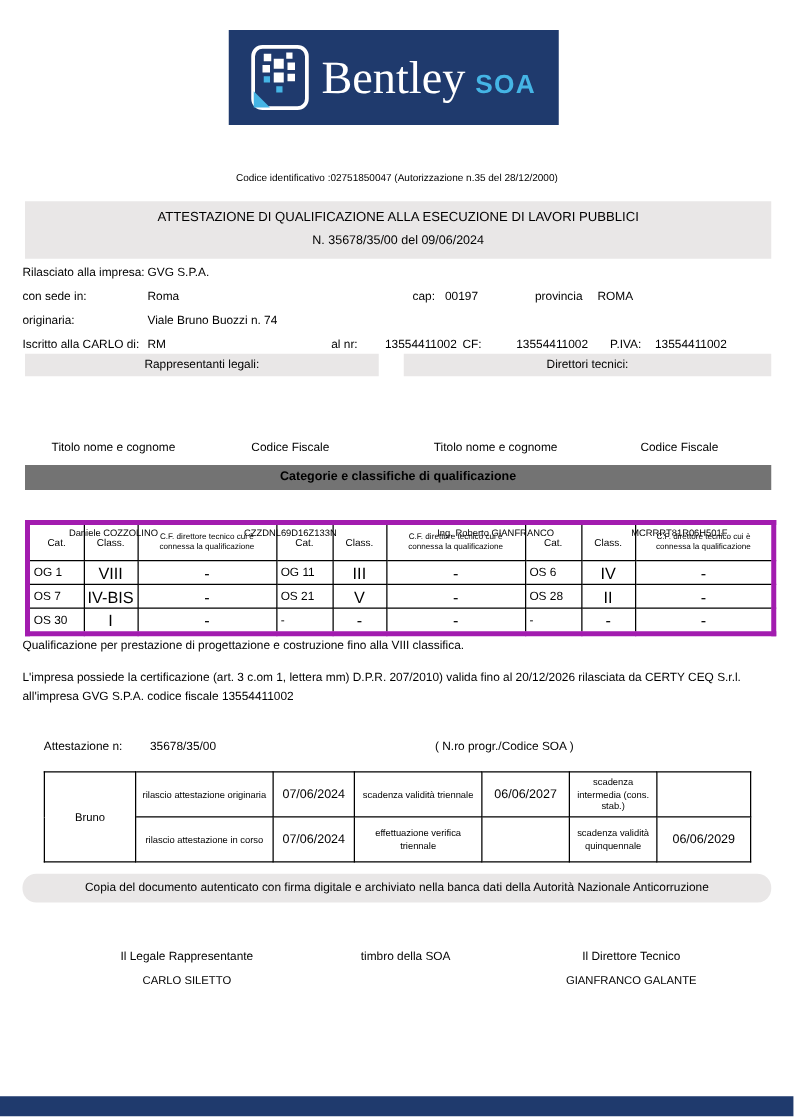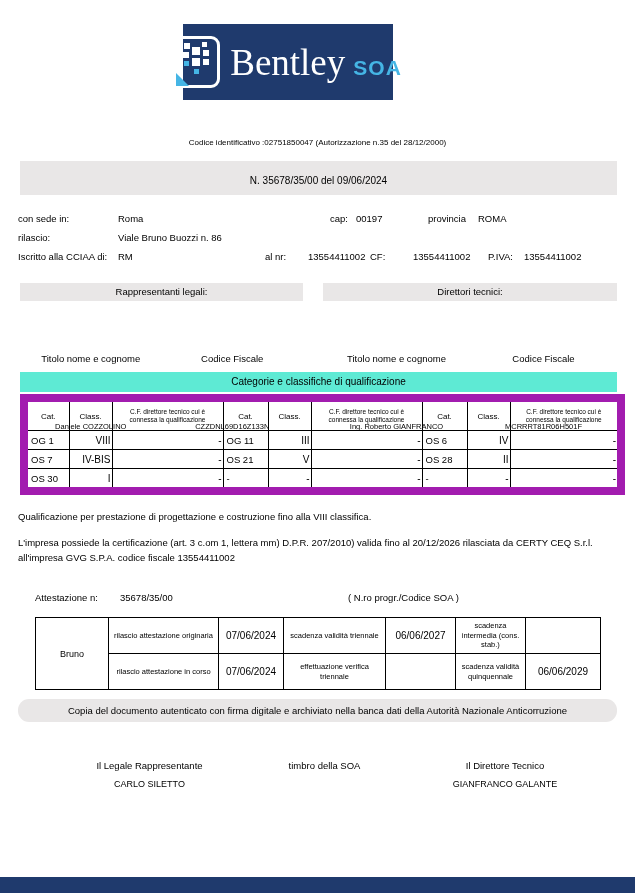--- a/index.html
+++ b/index.html
@@ -1,20 +1,20 @@
 <!DOCTYPE html>
 <html><head>
 <meta charset="utf-8">
 <style>
   html,body{margin:0;padding:0;background:#fff;}
   .page{position:relative;width:635px;height:895px;background:#fff;overflow:hidden;
         font-family:"Liberation Sans", sans-serif;color:#000;}
 
   
-  .logo-box{position:absolute;left:183px;top:24px;width:210px;height:76px;
+  .logo-box{position:absolute;left:183px;top:24px;width:264px;height:76px;
             background:#1f3a6d;display:flex;align-items:center;justify-content:center;gap:10px;}
   .logo-icon{position:relative;width:40px;height:46px;border:3px solid #fff;border-radius:9px;flex:0 0 auto;}
   .lg-sq{position:absolute;background:#fff;}
   .s1{left:7px;top:4px;width:6px;height:6px;}
   .s2{left:15px;top:8px;width:8px;height:8px;}
   .s3{left:25px;top:3px;width:5px;height:5px;}
   .s4{left:26px;top:11px;width:6px;height:6px;}
   .s5{left:6px;top:13px;width:6px;height:6px;}
   .s6{left:15px;top:19px;width:8px;height:8px;}
   .s7{left:26px;top:20px;width:6px;height:6px;}
@@ -45,27 +45,27 @@
   .rep{position:absolute;top:283px;}
   .rep.left{left:20px;width:283px;}
   .rep.right{left:323px;width:294px;}
   .rep-bar{background:#e9e7e7;height:18px;line-height:18px;text-align:center;font-size:9.5px;}
   .rep-cols,.rep-vals{display:flex;margin-top:46px;}
   .rep-cols div{flex:1;text-align:center;font-size:9.5px;margin-top:6px;}
   .rep-vals div{flex:1;text-align:center;font-size:7.5px;margin-top:12px;}
 
   
   .cat-bar{position:absolute;top:372px;left:20px;width:597px;height:20px;line-height:20px;
-           background:#5eead4;text-align:center;font-size:10px;}
-  .cat-table{position:absolute;top:394px;left:20px;width:597px;border-collapse:collapse;
-             table-layout:fixed;border:8px solid #a21caf;}
+           background:#737373;text-align:center;font-size:10px;font-weight:bold;}
+  .cat-table{position:absolute;top:416px;left:20px;width:597px;border-collapse:collapse;
+             table-layout:fixed;border:4px solid #a21caf;}
   .cat-table td{border:1px solid #000;overflow:hidden;}
   .cat-table .hdr td{height:26px;text-align:center;font-size:8px;}
   .cat-table .hdr td.cfh{font-size:6.5px;line-height:1.25;padding:0 4px;}
-  .cat-table .dr td{height:16px;font-size:10px;text-align:right;}
+  .cat-table .dr td{height:16px;font-size:13px;text-align:center;}
   .cat-table .dr td.catc{font-size:9.5px;text-align:left;padding-left:3px;}
 
   
   .para1{position:absolute;top:511px;left:18px;width:600px;font-size:9.5px;}
   .para2{position:absolute;top:535px;left:18px;width:600px;font-size:9.5px;line-height:15px;}
 
   
   .attest{position:absolute;top:592px;left:0;width:635px;height:14px;font-size:9.5px;}
   .attest span{position:absolute;white-space:nowrap;}
 
@@ -109,38 +109,43 @@
     </span>
     <span class="logo-text">
       <span class="logo-brand">Bentley</span>
       <span class="logo-suffix">SOA</span>
     </span>
   </div>
 
   <div class="code-line">Codice identificativo :02751850047 (Autorizzazione n.35 del 28/12/2000)</div>
 
   <div class="title-bar">
+    <div class="title-l1">ATTESTAZIONE DI QUALIFICAZIONE ALLA ESECUZIONE DI LAVORI PUBBLICI</div>
     <div class="title-l2">N. 35678/35/00 del 09/06/2024</div>
   </div>
 
   <div class="company">
+    <div class="c-row">
+      <span style="left:0">Rilasciato alla impresa:</span>
+      <span style="left:100px">GVG S.P.A.</span>
+    </div>
     <div class="c-row">
       <span style="left:0">con sede in:</span>
       <span style="left:100px">Roma</span>
       <span style="left:312px">cap:</span>
       <span style="left:338px">00197</span>
       <span style="left:410px">provincia</span>
       <span style="left:460px">ROMA</span>
     </div>
     <div class="c-row">
-      <span style="left:0">rilascio:</span>
-      <span style="left:100px">Viale Bruno Buozzi n. 86</span>
-    </div>
-    <div class="c-row">
-      <span style="left:0">Iscritto alla CCIAA di:</span>
+      <span style="left:0">originaria:</span>
+      <span style="left:100px">Viale Bruno Buozzi n. 74</span>
+    </div>
+    <div class="c-row">
+      <span style="left:0">Iscritto alla CARLO di:</span>
       <span style="left:100px">RM</span>
       <span style="left:247px">al nr:</span>
       <span style="left:290px">13554411002</span>
       <span style="left:352px">CF:</span>
       <span style="left:395px">13554411002</span>
       <span style="left:470px">P.IVA:</span>
       <span style="left:506px">13554411002</span>
     </div>
   </div>
 

